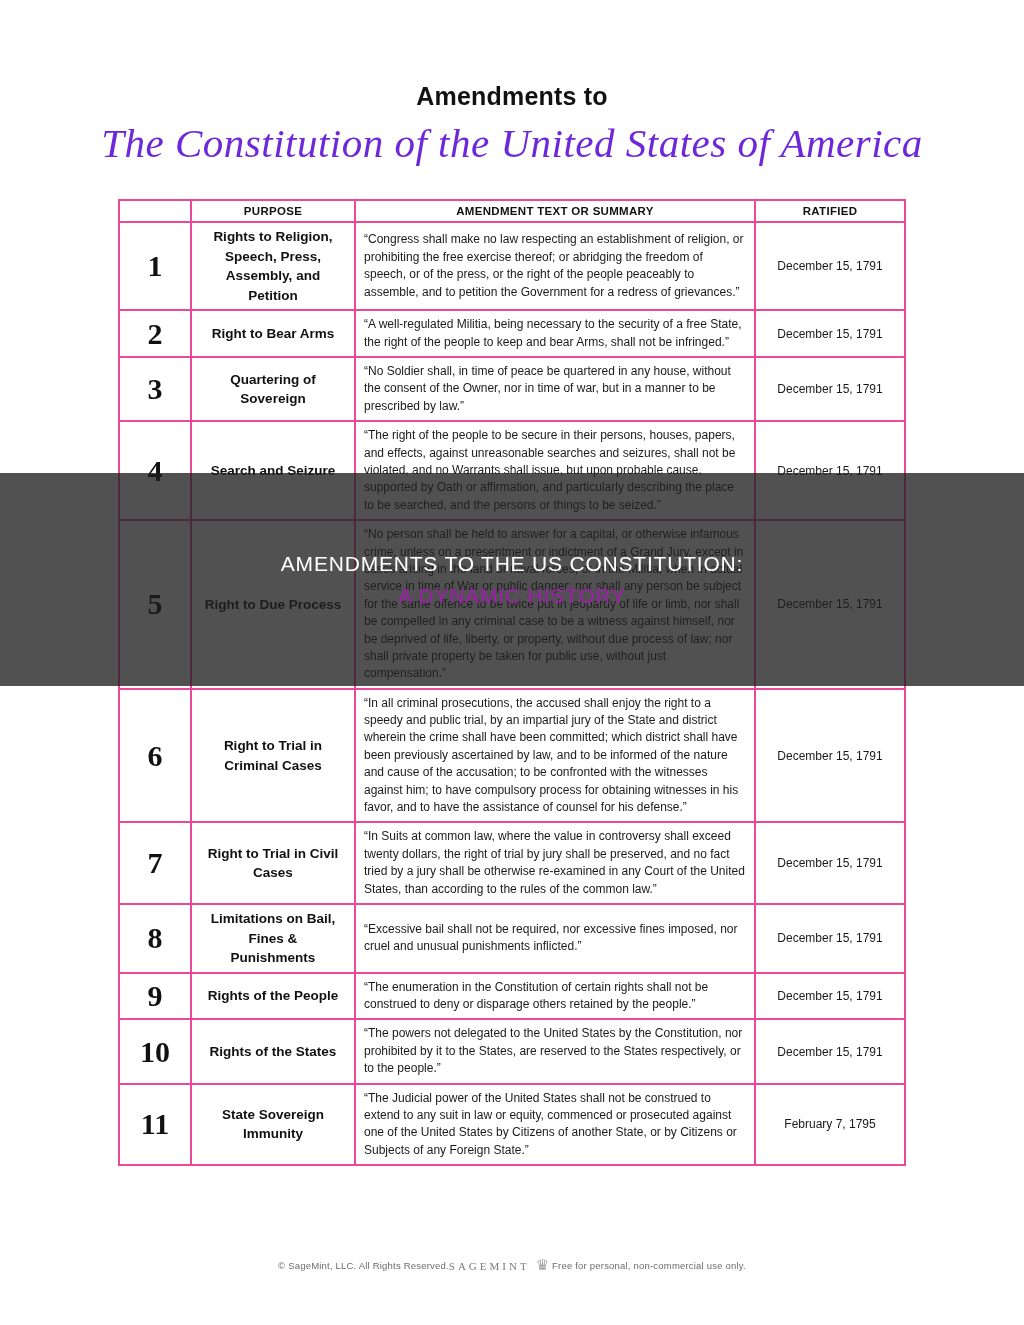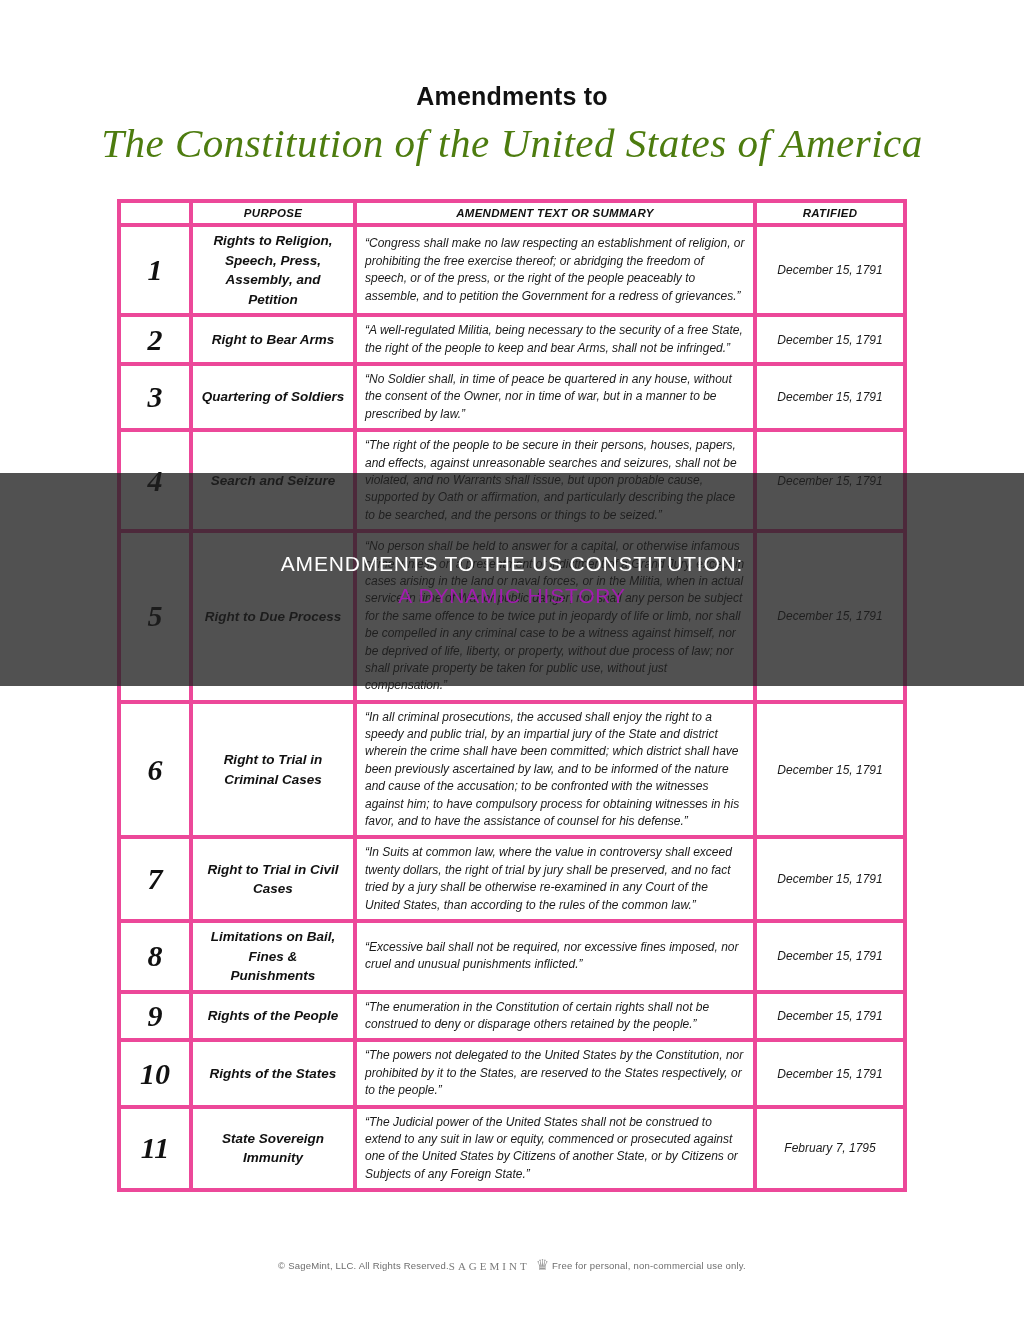--- a/index.html
+++ b/index.html
@@ -28,34 +28,33 @@
     font-family: "Liberation Sans", sans-serif;
     font-weight: bold;
     font-size: 25px;
     letter-spacing: 0.2px;
     color: #111;
   }
   .title-sub {
     font-family: "Liberation Serif", serif;
     font-style: italic;
     font-size: 41px;
-    color: #4d7c0f;
+    color: #6d28d9;
     margin-top: 8px;
     letter-spacing: 0.5px;
   }
   table.amendments {
     border-collapse: collapse;
     width: 786px;
     margin: 32px auto 0 auto;
     table-layout: fixed;
   }
   table.amendments th, table.amendments td {
-    border: 4px solid #ec4899;
+    border: 2px solid #ec4899;
     vertical-align: middle;
-    font-style: italic;
   }
   thead th {
     font-size: 11.5px;
     font-weight: bold;
     letter-spacing: 0.3px;
     padding: 4px 6px;
     text-align: center;
     color: #111;
   }
   .col-num { width: 72px; }
@@ -178,21 +177,21 @@
           <td class="ratified">December 15, 1791</td>
         </tr>
         <tr>
           <td class="num">2</td>
           <td class="purpose" style="white-space: pre-line;">Right to Bear Arms</td>
           <td class="text">“A well-regulated Militia, being necessary to the security of a free State, the right of the people to keep and bear Arms, shall not be infringed.”</td>
           <td class="ratified">December 15, 1791</td>
         </tr>
         <tr>
           <td class="num">3</td>
-          <td class="purpose" style="white-space: pre-line;">Quartering of Soldiers</td>
+          <td class="purpose" style="white-space: pre-line;">Quartering of Sovereign</td>
           <td class="text">“No Soldier shall, in time of peace be quartered in any house, without the consent of the Owner, nor in time of war, but in a manner to be prescribed by law.”</td>
           <td class="ratified">December 15, 1791</td>
         </tr>
         <tr>
           <td class="num">4</td>
           <td class="purpose" style="white-space: pre-line;">Search and Seizure</td>
           <td class="text">“The right of the people to be secure in their persons, houses, papers, and effects, against unreasonable searches and seizures, shall not be violated, and no Warrants shall issue, but upon probable cause, supported by Oath or affirmation, and particularly describing the place to be searched, and the persons or things to be seized.”</td>
           <td class="ratified">December 15, 1791</td>
         </tr>
         <tr>

